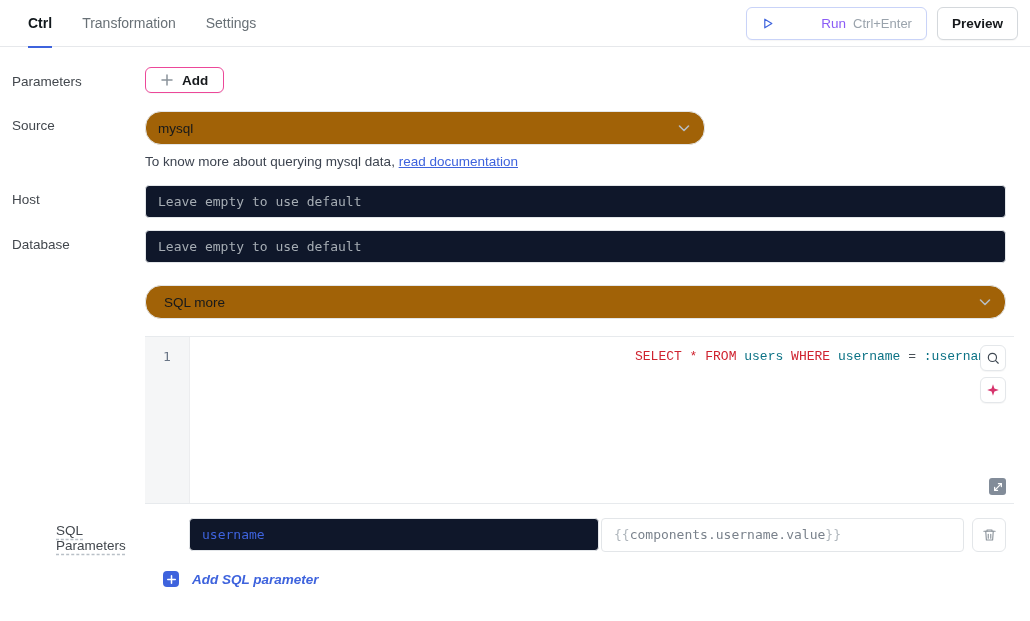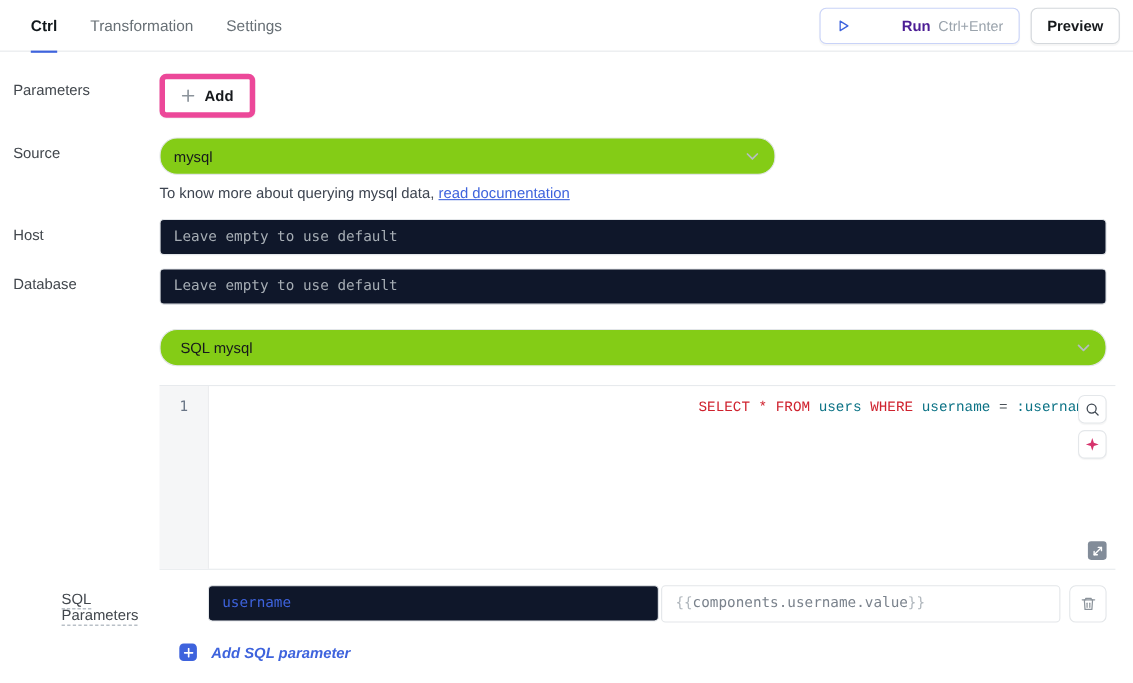--- a/index.html
+++ b/index.html
@@ -24,40 +24,40 @@
   .tab.active::after {
     content:""; position:absolute; left:0; right:0; bottom:-1px; height:2px; background:#3E63DD;
   }
   .hdr-actions { margin-left:auto; display:flex; gap:10px; align-items:center; }
   .btn {
     display:inline-flex; align-items:center; gap:7px; height:33px;
     background:#fff; border-radius:6px; padding:0 14px; cursor:pointer;
     font-size:13.5px; box-shadow:0 1px 1px rgba(0,0,0,.04);
   }
   .btn-run { border:1px solid #c9d3f8; }
-  .btn-run .run-text { color:#4c1d95; font-weight:700;padding-left:40px; }
+  .btn-run .run-text { color:#8b5cf6; font-weight:400;padding-left:40px; }
   .btn-run .run-shortcut { color:#9aa3ac; font-size:13px; }
   .btn-preview { border:1px solid #d4d8dc; color:#16191c; font-weight:600; }
   
   .content { padding-top:20px; }
   .row { display:grid; grid-template-columns:145px 1fr; padding-right:24px; }
   .row-label { padding:7px 8px 0 12px; color:#42474d; font-size:13.5px; }
   .row-label .dashed {
     text-decoration:underline; text-decoration-style:dashed;
     text-decoration-color:#b9c0c7; text-underline-offset:4px;
   }
   
   .pill-btn {
-    display:inline-flex; align-items:center; gap:9px; height:40px; padding:0 15px;
-    border:5px solid #ec4899; border-radius:6px; background:#fff; cursor:pointer;
+    display:inline-flex; align-items:center; gap:9px; height:26px; padding:0 15px;
+    border:1px solid #ec4899; border-radius:6px; background:#fff; cursor:pointer;
     box-shadow:0 1px 1px rgba(0,0,0,.03);
   }
   .pill-btn .lbl { font-weight:600; color:#16191c; font-size:13.5px; }
   .selectbox {
-    height:34px; border:1px solid #e3e6e9; border-radius:16px; background:#84cc16;
+    height:34px; border:1px solid #e3e6e9; border-radius:16px; background:#a16207;
     display:flex; align-items:center; justify-content:space-between;
     padding:0 12px; cursor:pointer; color:#16191c;
   }
   .selectbox.src { width:560px; }
   .selectbox.mode { width:100%; padding-left:18px; }
   .help-text { margin-top:9px; color:#3d4450; font-size:13.5px; }
   .help-text a { color:#3E63DD; text-decoration:underline; cursor:pointer; }
   .text-input {
     width:100%; height:33px; border:1px solid #e3e6e9; border-radius:4px;
     padding:0 12px; font-family:"DejaVu Sans Mono", monospace; font-size:13px;
@@ -191,21 +191,21 @@
     <div class="row-label">Database</div>
     <div>
       <input class="text-input" placeholder="Leave empty to use default" style="">
     </div>
   </div>
 
   <div class="row mb17">
     <div class="row-label"></div>
     <div>
       <div class="selectbox mode">
-        <span>SQL mysql</span>
+        <span>SQL more</span>
         <span style="display:flex;">
           <svg width="16" height="16" viewBox="0 0 16 16">
               <path d="M3.5 6l4.5 4.5L12.5 6" stroke="#b6bcc2" stroke-width="1.6" fill="none" stroke-linecap="round" stroke-linejoin="round"></path>
             </svg>
         </span>
       </div>
     </div>
   </div>
 
   <div class="editor-wrap mb20">

